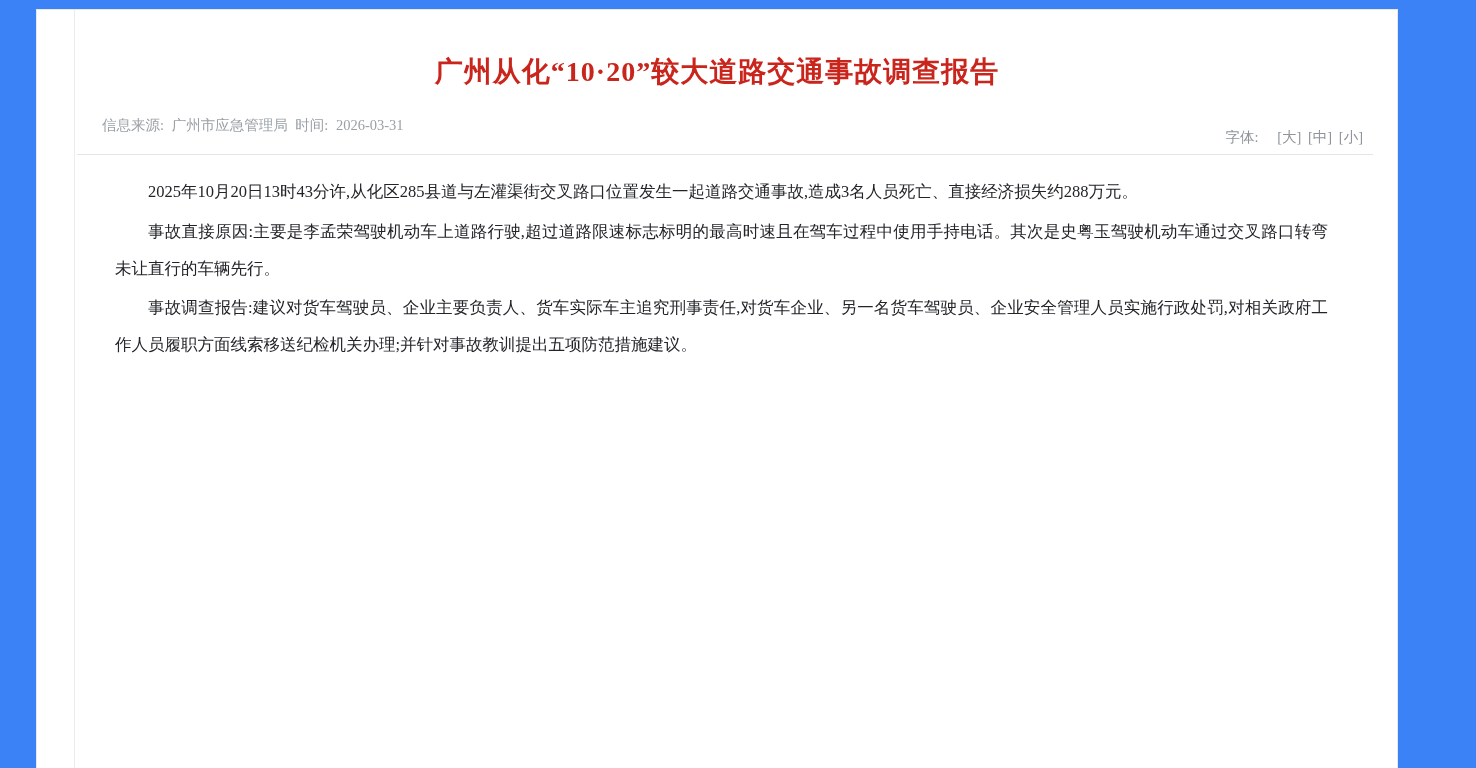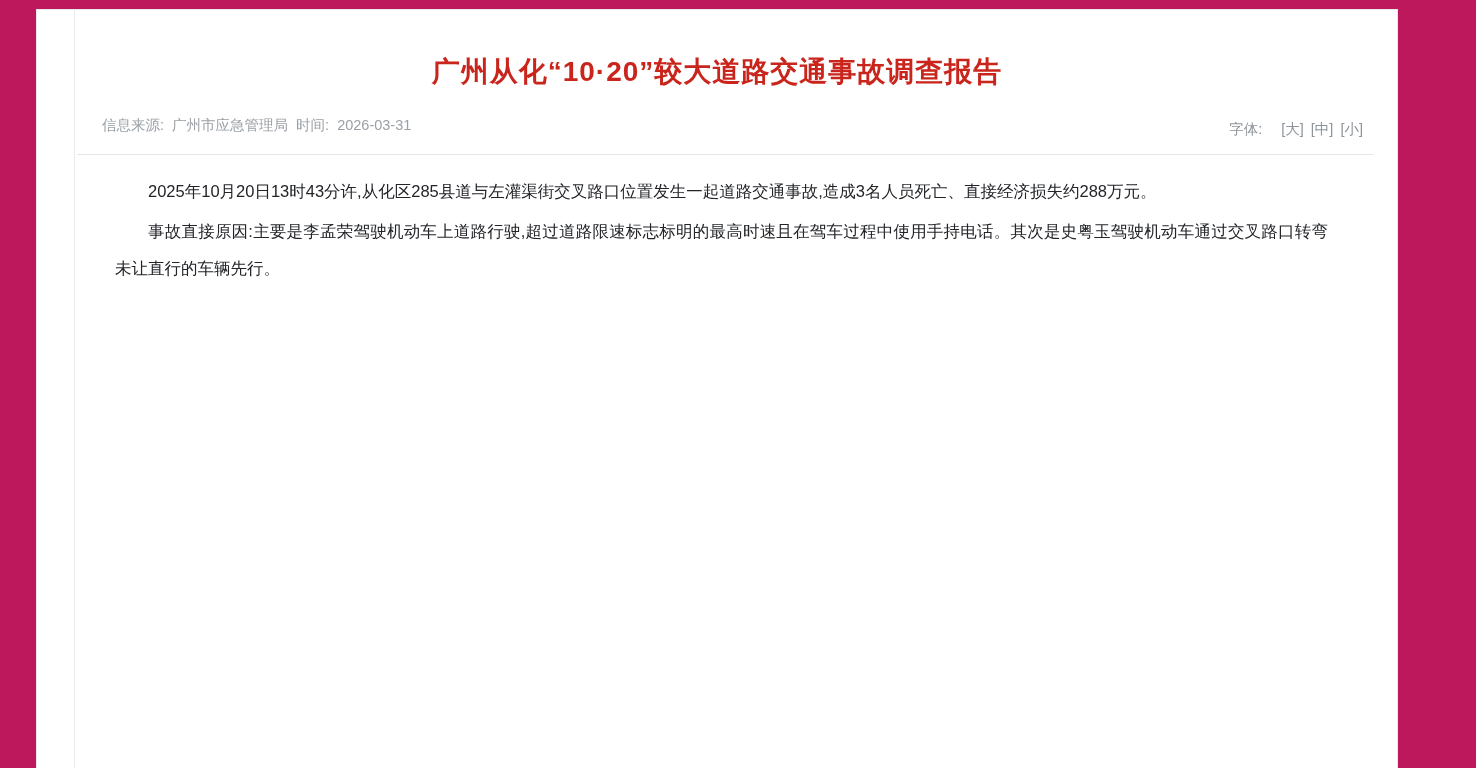--- a/index.html
+++ b/index.html
@@ -10,21 +10,22 @@
   }
   body {
     width: 1476px;
     height: 768px;
     overflow: hidden;
   }
   .page-wrap {
     position: relative;
     width: 1476px;
     height: 768px;
-    background: #be185d;
+    background: #3b82f6;
+    font-family: Liberation Serif, serif;
   }
   .sheet {
     position: absolute;
     left: 37px;
     top: 10px;
     width: 1360px;
     min-height: 760px;
     background: #ffffff;
     box-shadow: 0 0 0 1px #e6e8ea;
   }
@@ -60,21 +61,21 @@
     left: 25px;
     top: 0;
     color: #9aa0a6;
     font-size: 14.5px;
     white-space: nowrap;
   }
   .meta-left span { margin-right: 4px; }
   .meta-right {
     position: absolute;
     right: 10px;
-    top: 4px;
+    top: 12px;
     color: #8e949a;
     font-size: 14.5px;
     white-space: nowrap;
   }
   .meta-right .fs-label { margin-right: 12px; }
   .meta-right .fs-opt {
     color: #8e949a;
     margin-left: 3px;
     cursor: pointer;
   }
@@ -110,15 +111,16 @@
         <span class="fs-label">字体:</span>
         <span class="fs-opt">[大]</span>
         <span class="fs-opt">[中]</span>
         <span class="fs-opt">[小]</span>
       </div>
     </div>
 
     <div class="body-text">
       <p>2025年10月20日13时43分许,从化区285县道与左灌渠街交叉路口位置发生一起道路交通事故,造成3名人员死亡、直接经济损失约288万元。</p>
       <p>事故直接原因:主要是李孟荣驾驶机动车上道路行驶,超过道路限速标志标明的最高时速且在驾车过程中使用手持电话。其次是史粤玉驾驶机动车通过交叉路口转弯未让直行的车辆先行。</p>
+      <p>事故调查报告:建议对货车驾驶员、企业主要负责人、货车实际车主追究刑事责任,对货车企业、另一名货车驾驶员、企业安全管理人员实施行政处罚,对相关政府工作人员履职方面线索移送纪检机关办理;并针对事故教训提出五项防范措施建议。</p>
     </div>
   </div>
 </div>
 
 </body></html>

